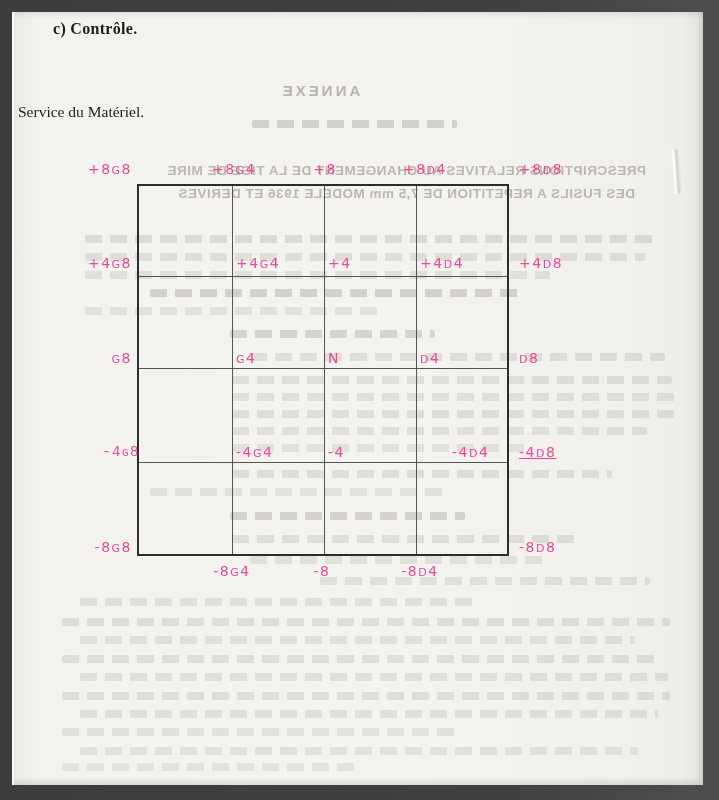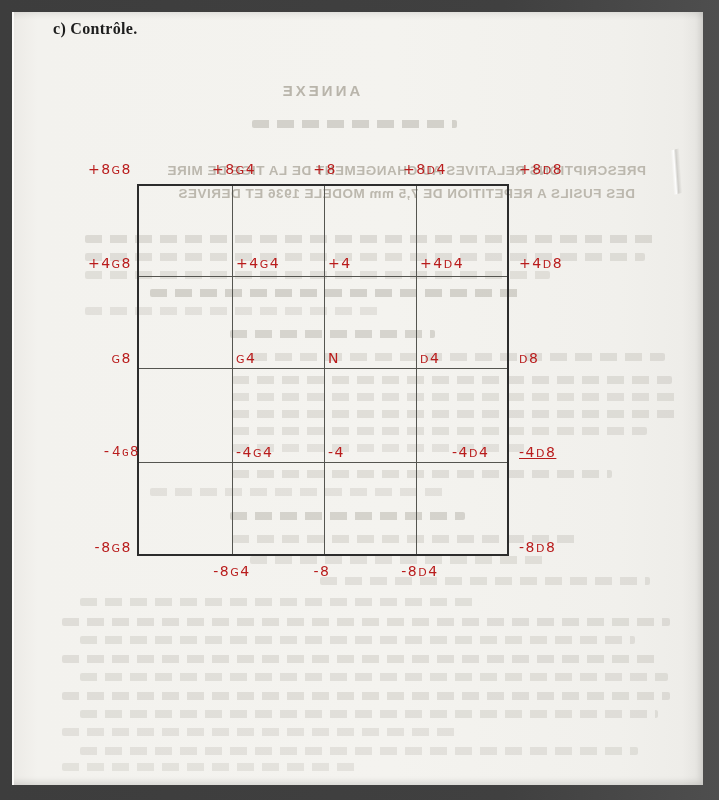--- a/index.html
+++ b/index.html
@@ -30,21 +30,21 @@
   .p2b{left:18px;top:102px;}
   
   .grid-rect{
     position:absolute;left:137px;top:184px;width:372px;height:372px;
     border:2px solid #2c2c2c;box-sizing:border-box;background:transparent;
   }
   .gl-v{position:absolute;top:0;width:1px;height:100%;background:#555550;}
   .gl-h{position:absolute;left:0;height:1px;width:100%;background:#555550;}
   .zlabel{
     position:absolute;font-family:"DejaVu Sans","Liberation Sans",sans-serif;
-    font-size:14px;color:#b91c1c;letter-spacing:1.5px;white-space:nowrap;line-height:14px;
+    font-size:14px;color:#ec4899;letter-spacing:1.5px;white-space:nowrap;line-height:14px;
   }
   .zlabel .lt{font-size:11px;}
   
   .bleed{position:absolute;color:#b5b1a7;pointer-events:none;}
   .bleed-text{transform:scaleX(-1);font-weight:bold;text-align:center;filter:blur(0.3px);}
   .annexe{left:266px;top:82px;width:108px;font-size:15px;letter-spacing:3px;font-family:"Liberation Sans",sans-serif;color:#b9b5ab;}
   .verso-title{left:163px;top:159px;width:487px;font-size:13.5px;line-height:23px;letter-spacing:.5px;font-family:"Liberation Sans",sans-serif;color:#bcb8ae;}
   .bar{
     position:absolute;height:8px;border-radius:2px;filter:blur(0.45px);
     background:repeating-linear-gradient(90deg,#a8a49a 0 17px,rgba(0,0,0,0) 17px 25px);
@@ -89,20 +89,21 @@
       <div class="bar" style="left: 62px; top: 692px; width: 608px; opacity: 0.26;"></div>
       <div class="bar" style="left: 80px; top: 710px; width: 578px; opacity: 0.24;"></div>
       <div class="bar" style="left: 62px; top: 728px; width: 398px; opacity: 0.22;"></div>
       <div class="bar" style="left: 80px; top: 747px; width: 558px; opacity: 0.22;"></div>
       <div class="bar" style="left: 62px; top: 763px; width: 298px; opacity: 0.2;"></div>
     </div>
 
   <div class="crease"></div>
 
   <div class="txt heading">c) Contrôle.</div>
+  <div class="txt p2b">Service du Matériel.</div>
 
   <div class="grid-rect">
     <div class="gl-v" style="left:93px"></div>
     <div class="gl-v" style="left:185px"></div>
     <div class="gl-v" style="left:277px"></div>
     <div class="gl-h" style="top:90px"></div>
     <div class="gl-h" style="top:182px"></div>
     <div class="gl-h" style="top:276px"></div>
   </div>
   <div id="labels-layer">

